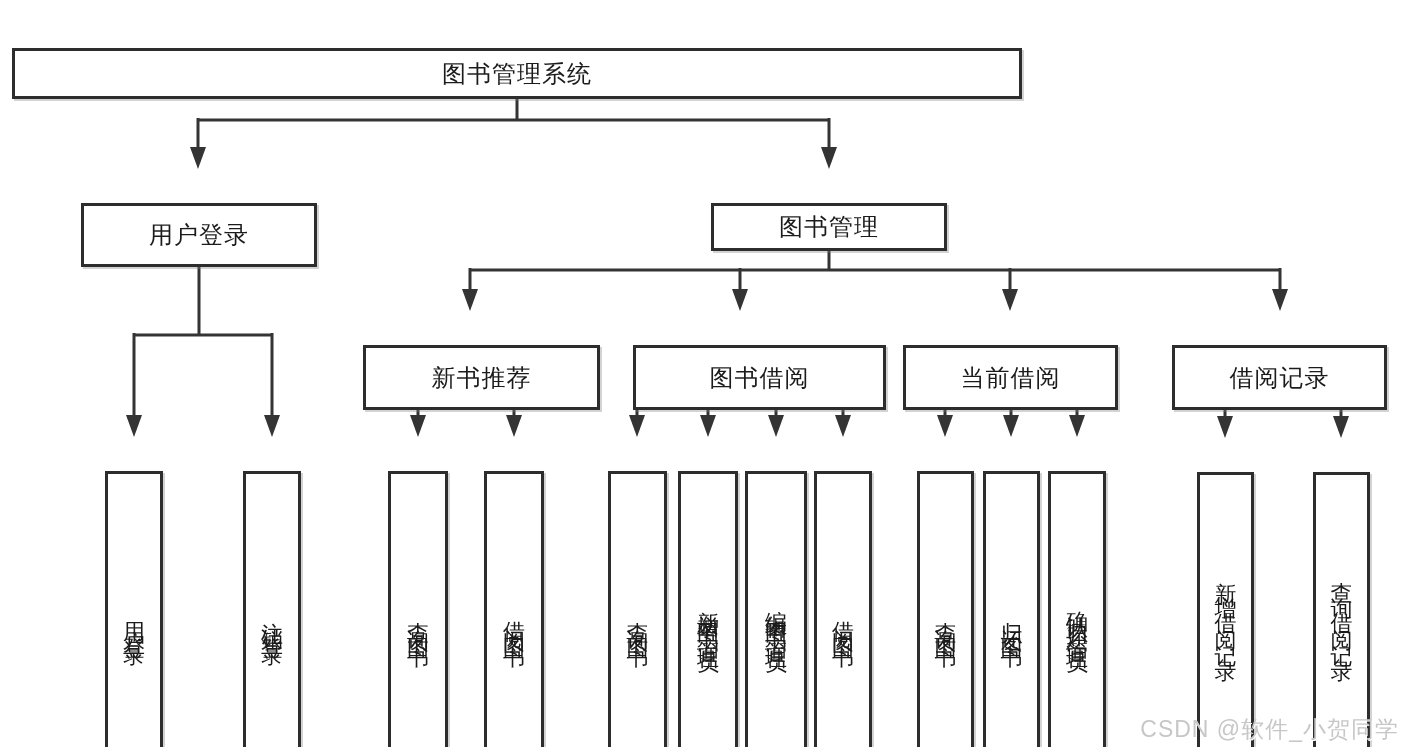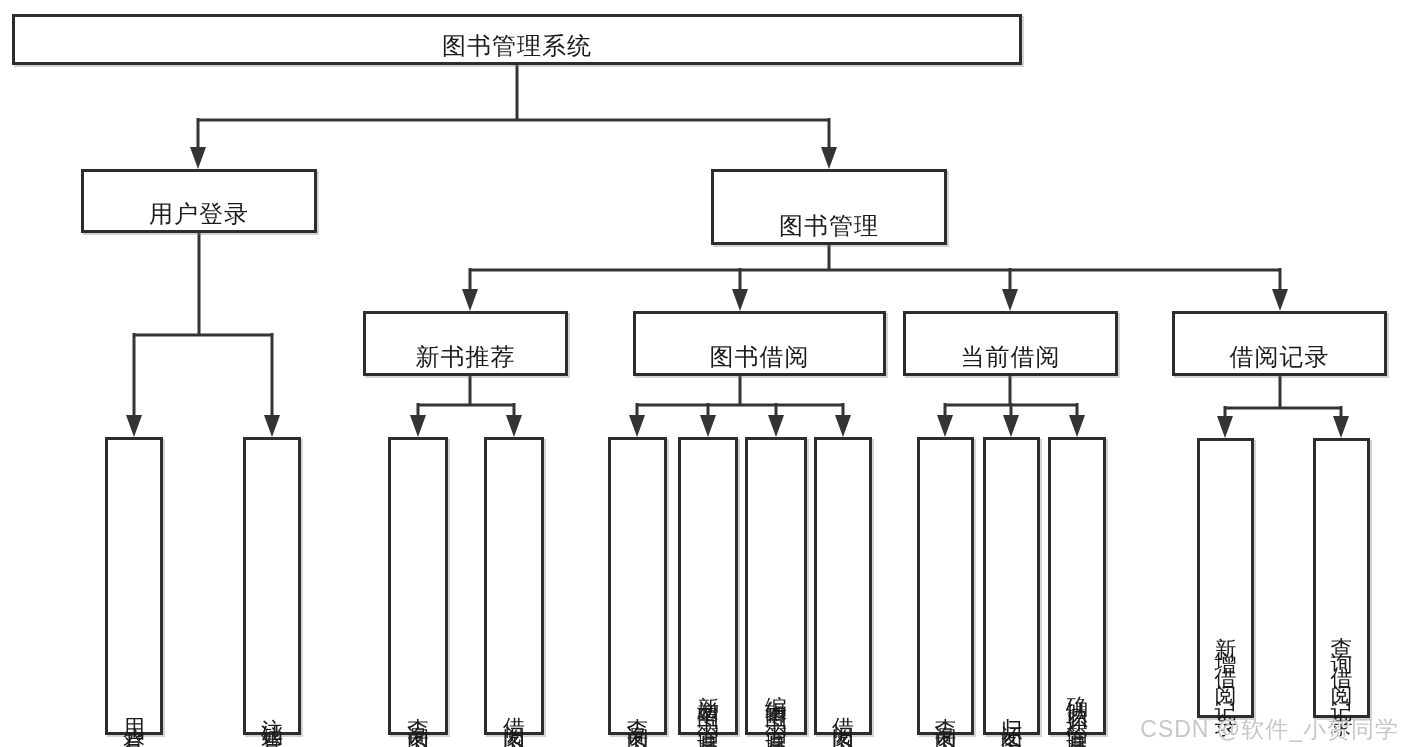--- a/index.html
+++ b/index.html
@@ -23,23 +23,24 @@
     fill: none;
   }
   .ahead { fill: var(--line, #343434); stroke: none; }
   .box {
     position: absolute;
     box-sizing: border-box;
     background: var(--box-fill, #ffffff);
     border: 3px solid var(--box-border, #2d2d2d);
     box-shadow: 2px 2px 0 rgba(128,128,128,0.35);
     display: flex;
-    align-items: flex-end;
+    align-items: center;
     justify-content: center;
     color: var(--text, #1b1b1b);
+    margin-top: 34px;
   }
   .hlabel {
     font-size: 24px;
     letter-spacing: 1px;
     white-space: nowrap;
   }
   .vlabel {
     writing-mode: vertical-rl;
     text-orientation: mixed;
     font-size: 22px;
@@ -102,25 +103,25 @@
     <polygon class="ahead" points="1333,416 1349,416 1341,438"></polygon>
   </svg>
 
   <div class="box" style="left:12px; top:14px; width:1010px; height:51px;">
     <span class="hlabel">图书管理系统</span>
   </div>
 
   <div class="box" style="left:81px; top:169px; width:236px; height:64px;">
     <span class="hlabel">用户登录</span>
   </div>
-  <div class="box" style="left:711px; top:169px; width:236px; height:76px;">
+  <div class="box" style="left:711px; top:169px; width:236px; height:48px;">
     <span class="hlabel">图书管理</span>
   </div>
 
-  <div class="box" style="left:363px; top:311px; width:205px; height:65px;">
+  <div class="box" style="left:363px; top:311px; width:237px; height:65px;">
     <span class="hlabel">新书推荐</span>
   </div>
   <div class="box" style="left:633px; top:311px; width:253px; height:65px;">
     <span class="hlabel">图书借阅</span>
   </div>
   <div class="box" style="left:1172px; top:311px; width:215px; height:65px;">
     <span class="hlabel">借阅记录</span>
   </div>
   <div class="box" style="left:903px; top:311px; width:215px; height:65px;">
     <span class="hlabel">当前借阅</span>

